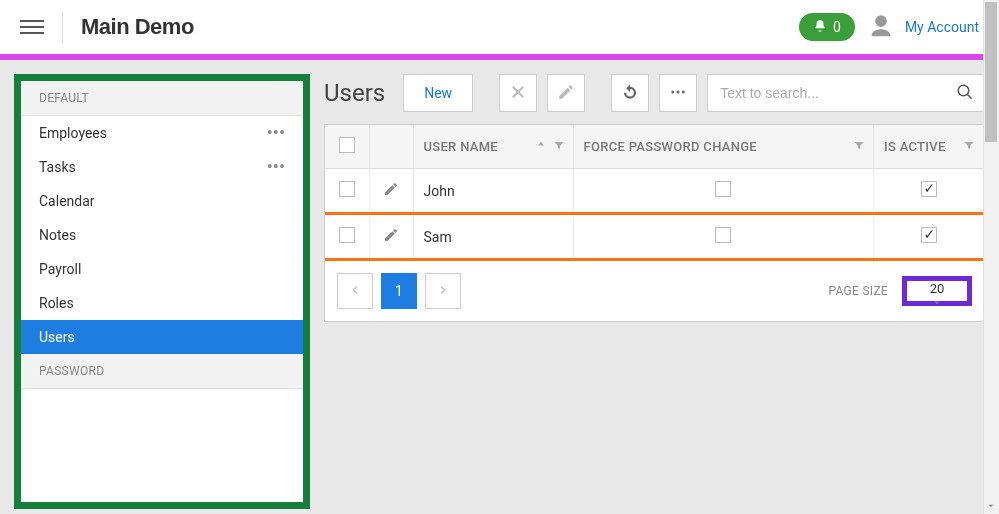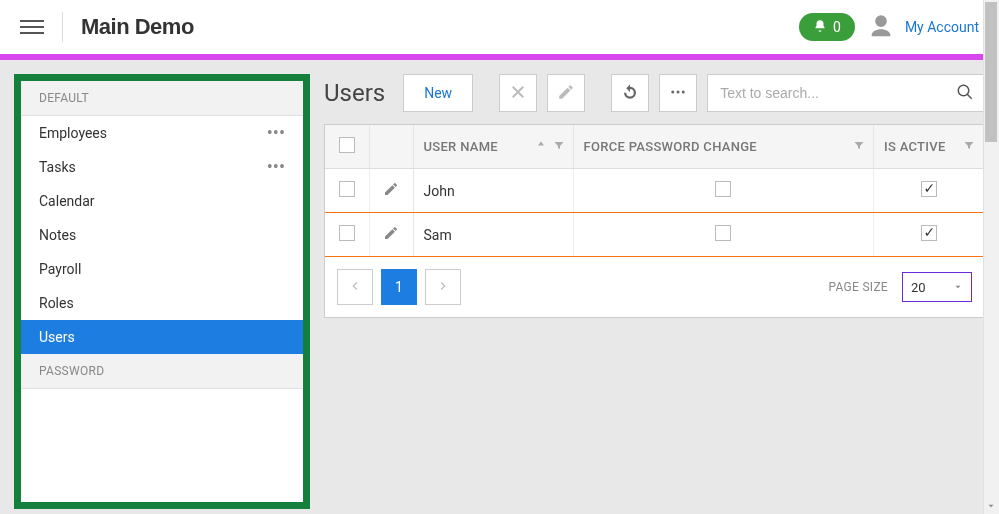--- a/index.html
+++ b/index.html
@@ -205,21 +205,21 @@
       right: 8px;
       top: 50%;
       transform: translateY(-50%);
       display: flex;
       gap: 6px;
       color: #aaa;
     }
     th .col-icons svg { width: 12px; height: 12px; fill: currentColor; }
     td {
       padding: 12px 10px;
-      border-bottom: 1px solid #f97316;
+      border-bottom: 3px solid #f97316;
       border-right: 1px solid #eee;
       font-size: 14px;
       color: #333;
     }
     .chk {
       width: 16px;
       height: 16px;
       border: 1px solid #bbb;
       display: inline-block;
       background: #fff;
@@ -258,28 +258,29 @@
       background: #1e7de0;
       color: #fff;
       border-color: #1e7de0;
     }
     .pg-btn svg { width: 14px; height: 14px; fill: none; stroke: currentColor; stroke-width: 2; }
     .pager-spacer { flex: 1; }
     .page-size-label { color: #888; font-size: 12px; margin-right: 6px; letter-spacing: 0.3px; }
     .page-size-select {
       width: 70px;
       height: 30px;
-      border: 1px solid #6d28d9;
+      border: 5px solid #6d28d9;
       display: flex;
       align-items: center;
       justify-content: space-between;
       padding: 0 8px;
       cursor: pointer;
       font-size: 13px;
       color: #333;
+      flex-direction: column;
     }
     .page-size-select svg { width: 10px; height: 10px; fill: #888; }
     
     .scroll-track {
       position: absolute;
       right: 0;
       top: 0;
       width: 16px;
       height: 514px;
       background: #f1f1f1;

